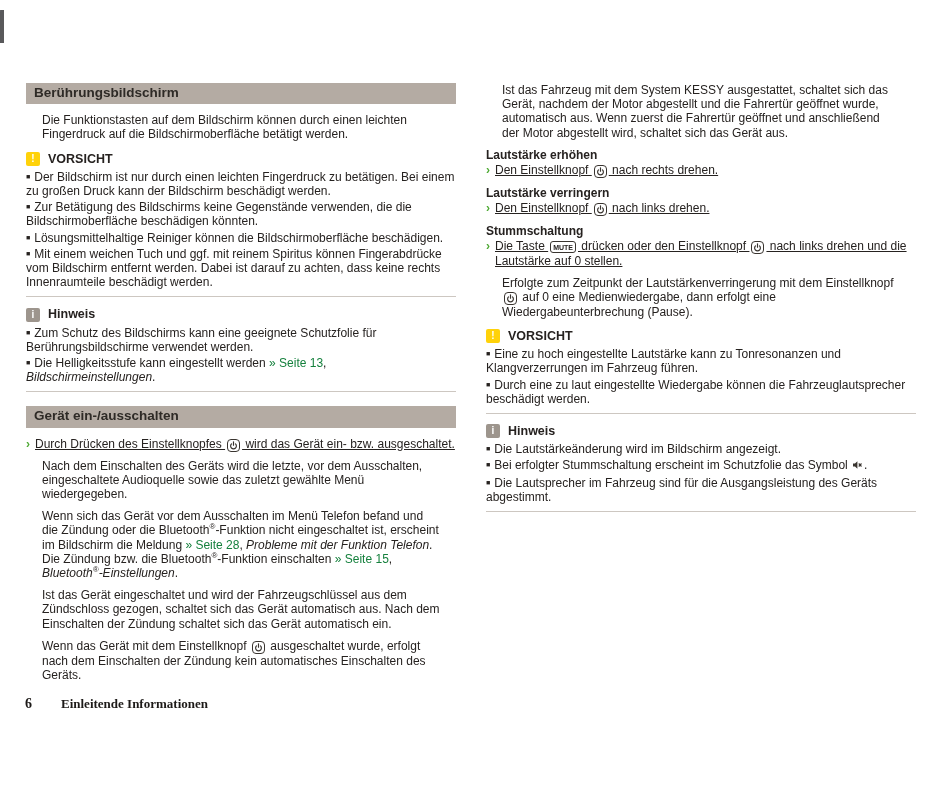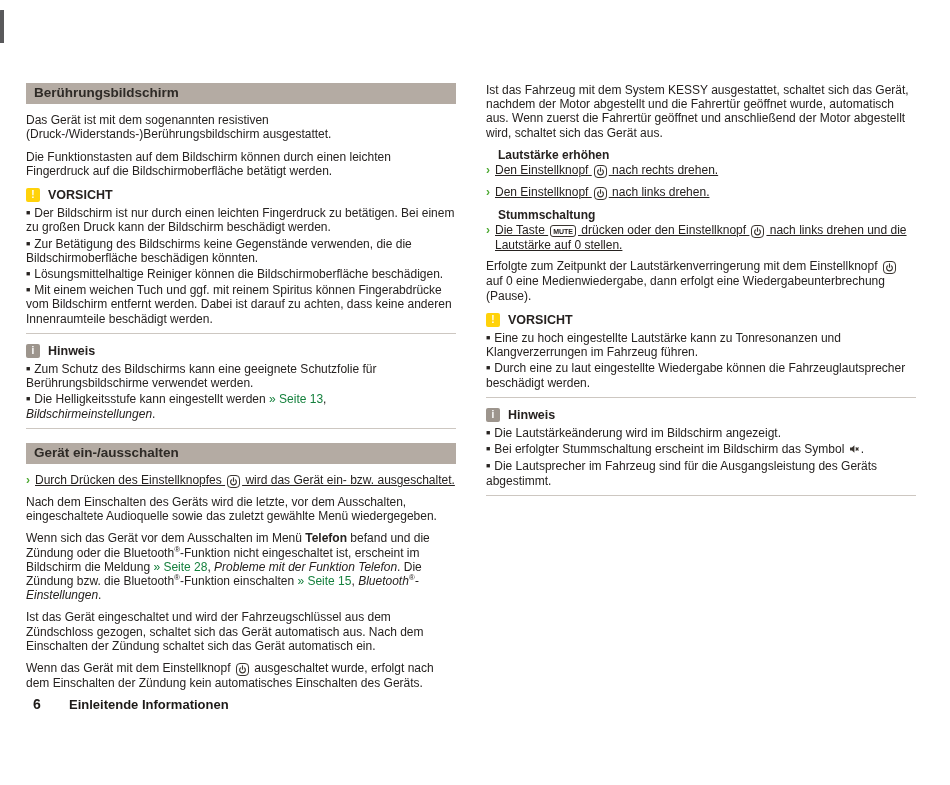--- a/index.html
+++ b/index.html
@@ -4,67 +4,66 @@
 <style>
   html,body{margin:0;padding:0;background:#ffffff;}
   .page{position:relative;width:950px;height:785px;background:#ffffff;overflow:hidden;
         font-family:"Liberation Sans",sans-serif;color:#262220;border-radius:12px;}
   .thumb-marker{position:absolute;left:0;top:10px;width:4px;height:33px;background:#59595b;}
   .cols{position:absolute;left:26px;top:83px;width:890px;display:flex;gap:30px;}
   .col{width:430px;flex:0 0 430px;font-size:12px;line-height:14.2px;hyphens:auto;-webkit-hyphens:auto;}
   .col > *:first-child{margin-top:0;}
   .section-header{background:#b4aba3;color:#2e2a26;font-weight:bold;font-size:13.5px;
         padding:3px 8px 4px;margin:14px 0 9px;}
-  p{margin:0 0 8px;}
-  .subhead{font-weight:bold;margin:8px 12px 0;}
+  p{margin:0 16px 8px;}
+  .subhead{font-weight:bold;margin:8px 0 0;}
   .step{display:flex;margin:1px 0 7px;}
   .step-arrow{color:#4faa35;font-weight:bold;margin-right:5px;flex:0 0 auto;}
   .step-body{flex:1;text-decoration:underline;}
   .alert{margin:10px 0 0;}
   .alert-title{display:flex;align-items:center;font-weight:bold;font-size:12.5px;margin:0 0 4px;}
   .alert-icon{width:14px;height:14px;border-radius:2px;margin-right:8px;color:#ffffff;
         font-size:10px;font-weight:bold;display:inline-flex;align-items:center;justify-content:center;
         line-height:1;flex:0 0 auto;}
   .alert-icon.warn{background:#ffd20a;}
   .alert-icon.info{background:#9d958d;}
   .bullet-item{margin:0 0 2px;}
   .bullet{font-size:7px;vertical-align:2px;margin-right:4px;}
   .alert-rule{border:none;border-top:1px solid #cdc7c1;margin:7px 0 2px;}
   .ref-link{color:#15803d;cursor:pointer;}
   em{font-style:italic;}
-  strong{font-weight:bold;text-align:right;}
+  strong{font-weight:normal;text-align:right;}
   sup{font-size:8px;line-height:0;vertical-align:super;}
   .knob{display:inline-flex;align-items:center;justify-content:center;width:13px;height:13px;
         border:1px solid #39342f;border-radius:4px;box-sizing:border-box;vertical-align:-2px;
         margin:0 2px;background:#fff;}
   .mute-btn{display:inline-block;border:1px solid #39342f;border-radius:3px;font-size:7px;
         font-weight:bold;padding:2px 2px 1px;line-height:1;vertical-align:0.5px;margin:0 2px;}
   .mute-sym{display:inline-block;vertical-align:-1px;margin:0 1px;}
-  .footer{position:absolute;left:33px;top:696px;font-weight:bold;font-size:13px;color:#1d1a18;}
+  .footer{position:absolute;left:25px;top:696px;font-weight:bold;font-size:13px;color:#1d1a18;font-family:Liberation Serif, serif;}
   .footer .pnum{display:inline-block;width:36px;font-size:14px;}
 </style>
 </head>
 <body>
 
 <div class="page">
   <div class="thumb-marker"></div>
   <div class="cols">
     <div class="col" id="col-left">
         <div class="section-header"><span>Berührungsbildschirm</span></div>
-        <p><span>Das Gerät ist mit dem sogenannten resistiven (Druck-/Widerstands-)Berührungsbildschirm ausgestattet.</span></p>
         <p><span>Die Funktionstasten auf dem Bildschirm können durch einen leichten Fingerdruck auf die Bildschirmoberfläche betätigt werden.</span></p>
         <section class="alert">
           <div class="alert-title">
             <span class="alert-icon warn">!</span>
             <span>VORSICHT</span>
           </div>
           <p class="bullet-item"><span class="bullet">■</span><span>Der Bildschirm ist nur durch einen leichten Fingerdruck zu betätigen. Bei einem zu großen Druck kann der Bildschirm beschädigt werden.</span></p>
           <p class="bullet-item"><span class="bullet">■</span><span>Zur Betätigung des Bildschirms keine Gegenstände verwenden, die die Bildschirmoberfläche beschädigen könnten.</span></p>
           <p class="bullet-item"><span class="bullet">■</span><span>Lösungsmittelhaltige Reiniger können die Bildschirmoberfläche beschädigen.</span></p>
-          <p class="bullet-item"><span class="bullet">■</span><span>Mit einem weichen Tuch und ggf. mit reinem Spiritus können Fingerabdrücke vom Bildschirm entfernt werden. Dabei ist darauf zu achten, dass keine anderen Innenraumteile beschädigt werden.</span></p>
+          <p class="bullet-item"><span class="bullet">■</span><span>Mit einem weichen Tuch und ggf. mit reinem Spiritus können Fingerabdrücke vom Bildschirm entfernt werden. Dabei ist darauf zu achten, dass keine rechts Innenraumteile beschädigt werden.</span></p>
           <hr class="alert-rule">
         </section>
         <section class="alert">
           <div class="alert-title">
             <span class="alert-icon info">i</span>
             <span>Hinweis</span>
           </div>
           <p class="bullet-item"><span class="bullet">■</span><span>Zum Schutz des Bildschirms kann eine geeignete Schutzfolie für Berührungsbildschirme verwendet werden.</span></p>
           <p class="bullet-item"><span class="bullet">■</span><span>Die Helligkeitsstufe kann eingestellt werden </span><span class="ref-link">» Seite 13</span><span>, </span><em>Bildschirmeinstellungen</em><span>.</span></p>
           <hr class="alert-rule">
@@ -94,20 +93,21 @@
         <p class="subhead">Lautstärke erhöhen</p>
         <div class="step">
           <span class="step-arrow">›</span>
           <span class="step-body"><span>Den Einstellknopf </span><span class="knob">
               <svg width="9" height="9" viewBox="0 0 10 10">
                 <path d="M2.8 3.2 A3.2 3.2 0 1 0 7.2 3.2" fill="none" stroke="#39342f" stroke-width="1.3" stroke-linecap="round"></path>
                 <line x1="5" y1="0.8" x2="5" y2="4.6" stroke="#39342f" stroke-width="1.3" stroke-linecap="round"></line>
               </svg>
             </span><span> nach rechts drehen.</span></span>
         </div>
+        <p class="subhead">Lautstärke verringern</p>
         <div class="step">
           <span class="step-arrow">›</span>
           <span class="step-body"><span>Den Einstellknopf </span><span class="knob">
               <svg width="9" height="9" viewBox="0 0 10 10">
                 <path d="M2.8 3.2 A3.2 3.2 0 1 0 7.2 3.2" fill="none" stroke="#39342f" stroke-width="1.3" stroke-linecap="round"></path>
                 <line x1="5" y1="0.8" x2="5" y2="4.6" stroke="#39342f" stroke-width="1.3" stroke-linecap="round"></line>
               </svg>
             </span><span> nach links drehen.</span></span>
         </div>
         <p class="subhead">Stummschaltung</p>
@@ -134,21 +134,21 @@
           <p class="bullet-item"><span class="bullet">■</span><span>Eine zu hoch eingestellte Lautstärke kann zu Tonresonanzen und Klangverzerrungen im Fahrzeug führen.</span></p>
           <p class="bullet-item"><span class="bullet">■</span><span>Durch eine zu laut eingestellte Wiedergabe können die Fahrzeuglautsprecher beschädigt werden.</span></p>
           <hr class="alert-rule">
         </section>
         <section class="alert">
           <div class="alert-title">
             <span class="alert-icon info">i</span>
             <span>Hinweis</span>
           </div>
           <p class="bullet-item"><span class="bullet">■</span><span>Die Lautstärkeänderung wird im Bildschirm angezeigt.</span></p>
-          <p class="bullet-item"><span class="bullet">■</span><span>Bei erfolgter Stummschaltung erscheint im Bildschirm das Symbol </span><span class="mute-sym"><svg width="11" height="10" viewBox="0 0 11 10">
+          <p class="bullet-item"><span class="bullet">■</span><span>Bei erfolgter Stummschaltung erscheint im Schutzfolie das Symbol </span><span class="mute-sym"><svg width="11" height="10" viewBox="0 0 11 10">
                 <polygon points="1,3.4 3,3.4 5.4,1.2 5.4,8.8 3,6.6 1,6.6" fill="#39342f"></polygon>
                 <line x1="6.7" y1="3.5" x2="9.5" y2="6.5" stroke="#39342f" stroke-width="1.1"></line>
                 <line x1="9.5" y1="3.5" x2="6.7" y2="6.5" stroke="#39342f" stroke-width="1.1"></line>
               </svg></span><span>.</span></p>
           <p class="bullet-item"><span class="bullet">■</span><span>Die Lautsprecher im Fahrzeug sind für die Ausgangsleistung des Geräts abgestimmt.</span></p>
           <hr class="alert-rule">
         </section>
       </div>
   </div>
   <div class="footer">

